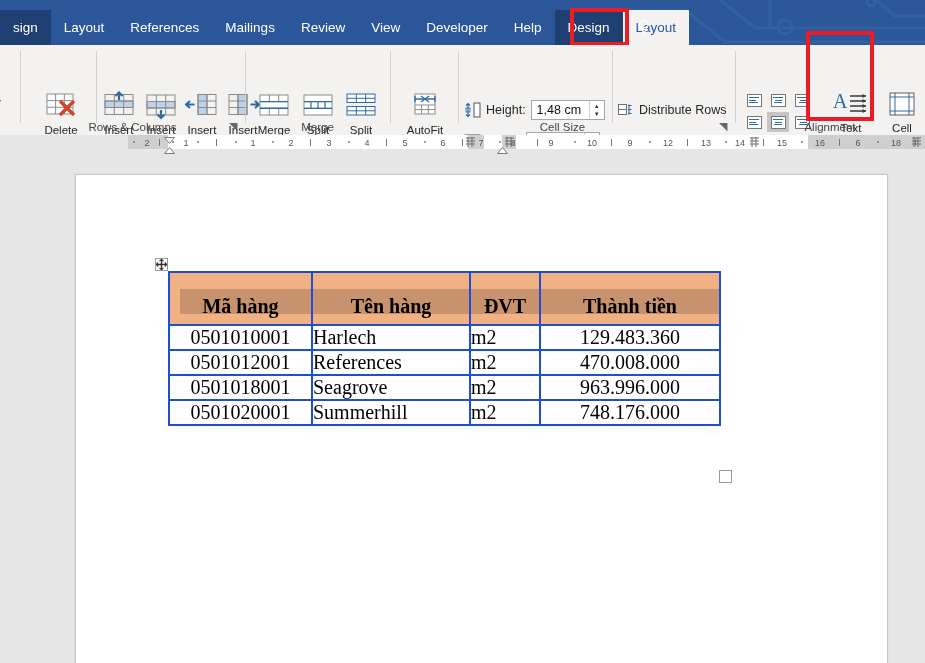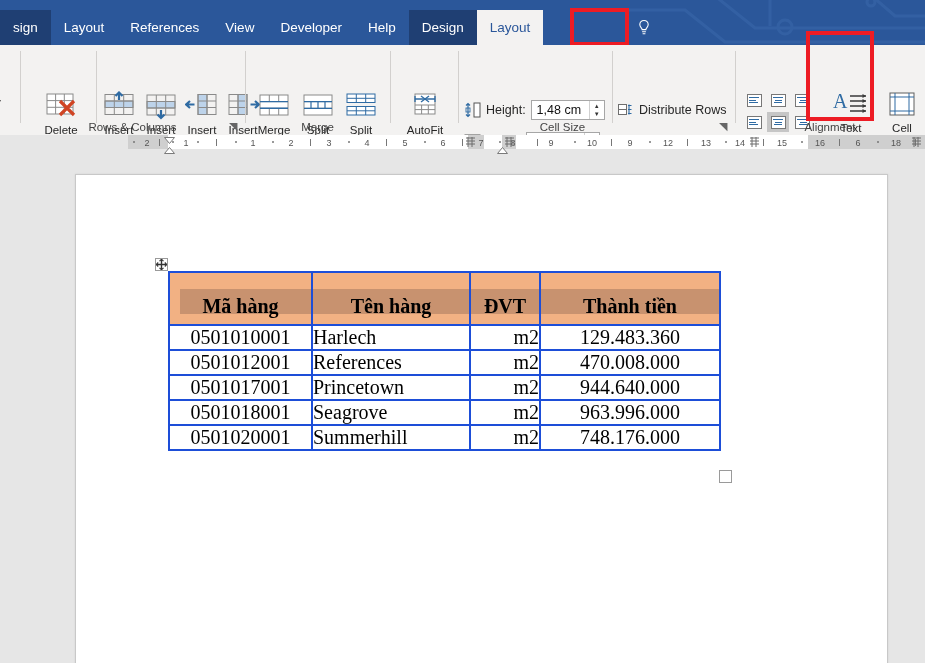--- a/index.html
+++ b/index.html
@@ -127,21 +127,21 @@
   }
   table.wtable thead th .hsel {
     position: absolute; left: 0; right: 0; top: 16px; height: 25px;
     background: #c8926f;
   }
   table.wtable thead th .htxt { position: relative; z-index: 2; display: block; line-height: 25px; margin-top: 16px; text-align: center; }
   table.wtable thead th.c1 .hsel { left: 10px; }
   table.wtable tbody td { height: 20px; font-size: 20px; color: #000; }
   td.col-code { width: 143px; text-align: center; }
   td.col-name { width: 158px; text-align: left; padding-left: 8px; }
-  td.col-unit { width: 70px; text-align: right; }
+  td.col-unit { width: 70px; text-align: left; }
   td.col-amt  { width: 180px; text-align: center; }
   th.c1 { width: 143px; } th.c2 { width: 158px; } th.c3 { width: 70px; } th.c4 { width: 180px; }
 </style>
 </head>
 <body>
 
 <div id="app">
 
   <div class="titlebar">
     <svg class="deco" viewBox="0 0 300 80">
@@ -162,20 +162,26 @@
 
     <div class="tabstrip">
       <div class="tab ctx">
           <span>sign</span>
         </div>
       <div class="tab">
           <span>Layout</span>
         </div>
       <div class="tab">
           <span>References</span>
+        </div>
+      <div class="tab">
+          <span>Mailings</span>
+        </div>
+      <div class="tab">
+          <span>Review</span>
         </div>
       <div class="tab">
           <span>View</span>
         </div>
       <div class="tab">
           <span>Developer</span>
         </div>
       <div class="tab">
           <span>Help</span>
         </div>
@@ -624,26 +630,20 @@
         <td class="col-unit">m2</td>
         <td class="col-amt">129.483.360</td>
       </tr>
       <tr>
         <td class="col-code">0501012001</td>
         <td class="col-name">References</td>
         <td class="col-unit">m2</td>
         <td class="col-amt">470.008.000</td>
       </tr>
       <tr>
-        <td class="col-code">0501017001</td>
-        <td class="col-name">Princetown</td>
-        <td class="col-unit">m2</td>
-        <td class="col-amt">944.640.000</td>
-      </tr>
-      <tr>
         <td class="col-code">0501018001</td>
         <td class="col-name">Seagrove</td>
         <td class="col-unit">m2</td>
         <td class="col-amt">963.996.000</td>
       </tr>
       <tr>
         <td class="col-code">0501020001</td>
         <td class="col-name">Summerhill</td>
         <td class="col-unit">m2</td>
         <td class="col-amt">748.176.000</td>

